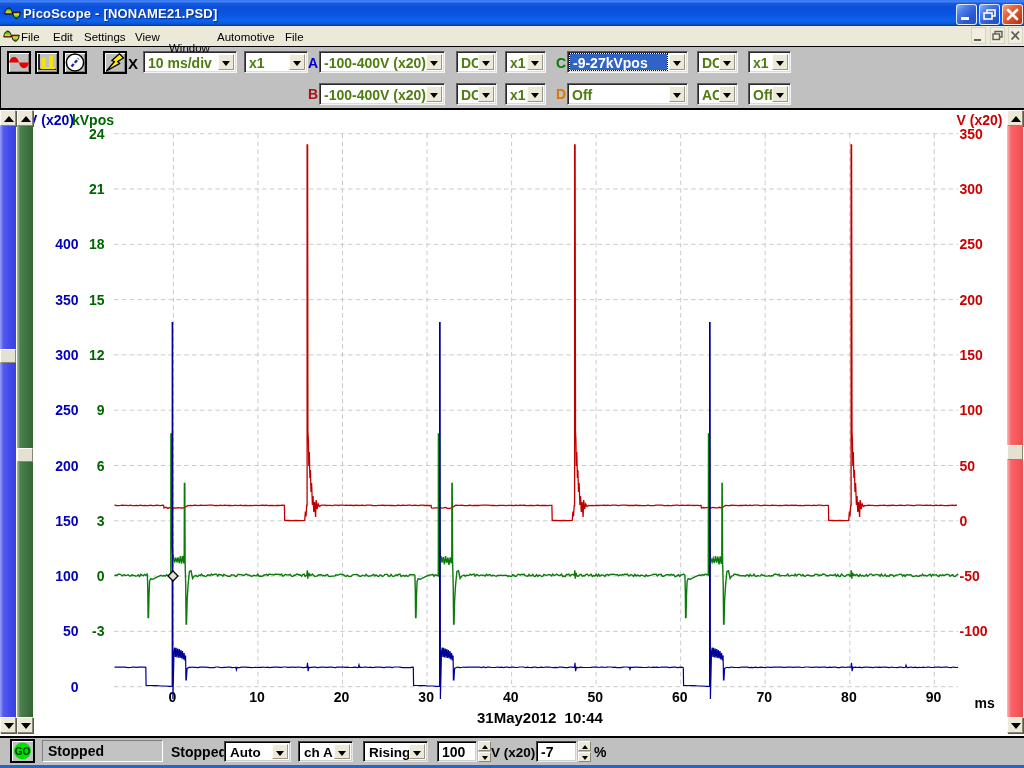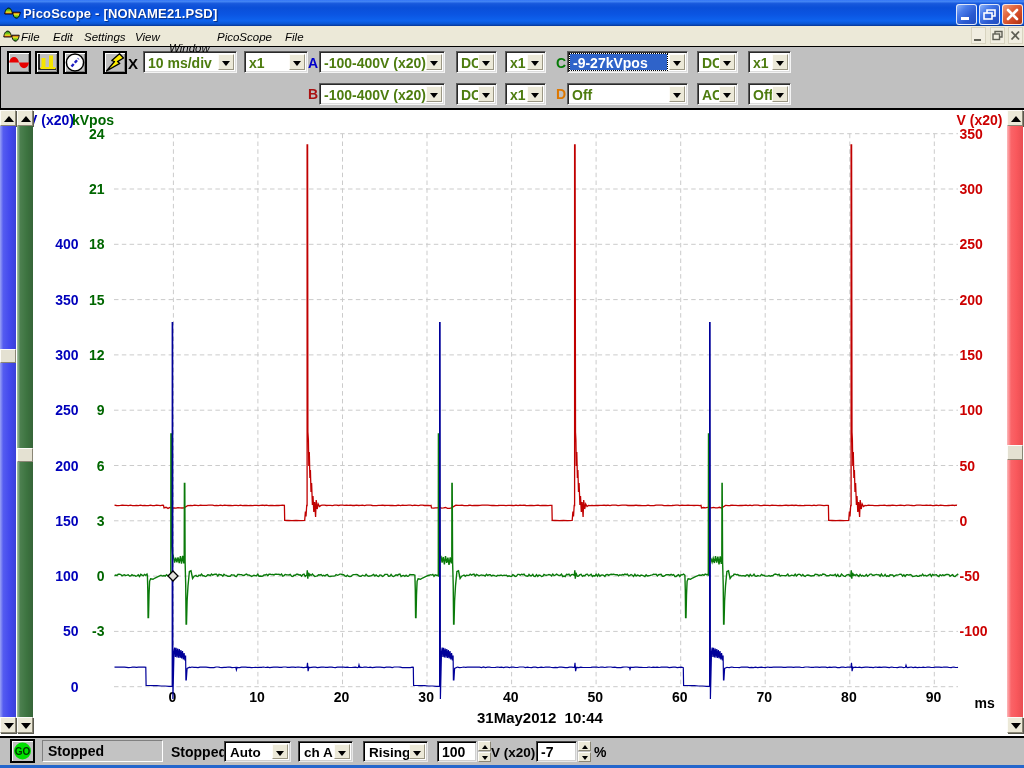--- a/index.html
+++ b/index.html
@@ -11,21 +11,21 @@
   background:linear-gradient(180deg,#2a6cf4 0%,#4a8cf8 4%,#1758dc 14%,#0a4fd8 30%,#0b55e2 55%,#0e63ee 80%,#0a55d2 92%,#063594 100%);padding-left:30px; }
 #title-text { left:23px; top:5.5px; color:#fff; font-size:13px; font-weight:bold;
   text-shadow:1px 1px 1px rgba(0,0,30,0.55); letter-spacing:0.2px; }
 .winbtn { top:4px; width:21px; height:21px; border-radius:3px; border:1px solid rgba(255,255,255,0.85); }
 #btn-min, #btn-max { background:linear-gradient(135deg,#8eb4f8 0%,#4a7cea 30%,#2a5ad0 65%,#234ec0 100%); }
 #btn-close { background:linear-gradient(135deg,#f0a080 0%,#e2673f 35%,#ce4521 70%,#a93413 100%); }
 
 
 #menubar { left:0; top:26px; width:1024px; height:20px; background:#ece9d8; z-index:29;
   font-size:11.5px; color:#000; }
-.menuitem { position:absolute; top:4.5px;font-style:italic; }
+.menuitem { position:absolute; top:4.5px; }
 .mdibtn { position:absolute; top:1px; width:15px; height:17px; background:#f1eee1;
   border:1px solid #d8d4c0; }
 
 
 #toolbar { left:0; top:46px; width:1024px; height:63.5px; background:#c0c0c0; z-index:28;
   border-top:1px solid #000; border-bottom:2px solid #000; border-left:1px solid #000; }
 .tbtn { position:absolute; width:24px; height:23px; background:#c0c0c0;
   border:2px solid #000; box-shadow:inset 1px 1px 0 #fff, inset -1px -1px 0 #868686; }
 .lab { position:absolute; font-size:14px; font-weight:bold; }
 .combo { position:absolute; height:22px; background:#fff;
@@ -225,21 +225,21 @@
 <div id="menubar" class="abs">
   <svg class="abs" style="left:3px; top:1px;" width="18" height="18" viewBox="0 0 18 18">
     <path d="M0.8 10 C1.2 2.8 7.2 2 8.2 8.6 L8.4 10 Z" fill="url(#rg1)" stroke="#000" stroke-width="0.9"></path>
     <path d="M8.8 8.2 C9 15.4 14.8 16.4 16 9.6 L16.2 8.2 Z" fill="url(#rg2)" stroke="#000" stroke-width="0.9"></path>
   </svg>
   <div class="menuitem" style="left:21px;">File</div>
   <div class="menuitem" style="left:53px;">Edit</div>
   <div class="menuitem" style="left:84px;">Settings</div>
   <div class="menuitem" style="left:135px;">View</div>
   <div class="menuitem" style="left:169px;margin-top:11px;">Window</div>
-  <div class="menuitem" style="left:217px;">PicoScope</div>
+  <div class="menuitem" style="left:217px;">Automotive</div>
   <div class="menuitem" style="left:285px;">File</div>
   <div class="mdibtn" style="left:971px;"><svg width="13" height="15">
           <rect x="2" y="11" width="7" height="2" fill="#5f5f55"></rect>
         </svg></div>
   <div class="mdibtn" style="left:989.5px;"><svg width="13" height="15">
           <g fill="none" stroke="#5f5f55" stroke-width="1.4">
             <path d="M4 6 V3.5 H11 V9 H8.5"></path>
             <rect x="2" y="6" width="6.5" height="5.5"></rect>
           </g>
         </svg></div>

